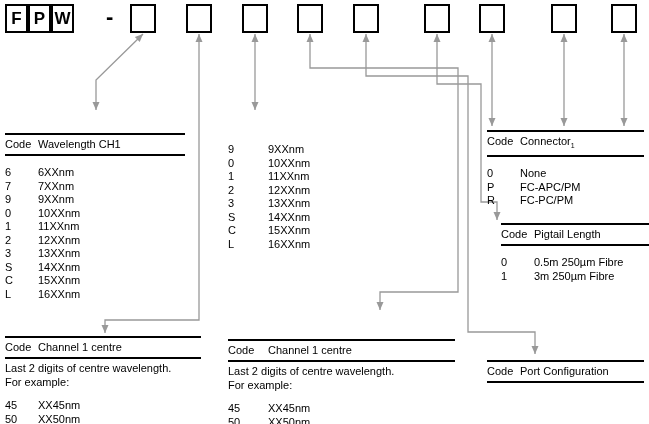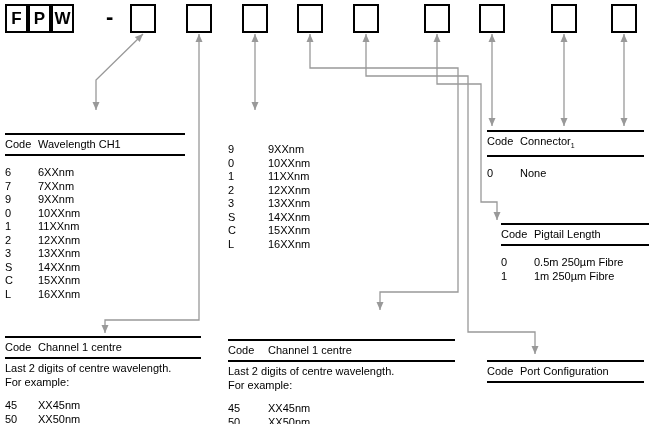--- a/index.html
+++ b/index.html
@@ -121,30 +121,32 @@
         <div class="trow"><span class="code-col">L</span><span>16XXnm</span></div>
       </div>
   </div>
 
   <div class="table" id="t-conn">
     <div class="thead">
       <span class="code-col">Code</span><span>Connector</span><sub>1</sub>
     </div>
     <div class="rows">
         <div class="trow"><span class="code-col">0</span><span>None</span></div>
+        <div class="trow"><span class="code-col">P</span><span>FC-APC/PM</span></div>
+        <div class="trow"><span class="code-col">R</span><span>FC-PC/PM</span></div>
       </div>
   </div>
 
   <div class="table" id="t-pig">
     <div class="thead">
       <span class="code-col">Code</span><span>Pigtail Length</span>
     </div>
     <div class="rows">
         <div class="trow"><span class="code-col">0</span><span>0.5m 250µm Fibre</span></div>
-        <div class="trow"><span class="code-col">1</span><span>1m 250µm Fibre</span></div>
+        <div class="trow"><span class="code-col">1</span><span>3m 250µm Fibre</span></div>
       </div>
   </div>
 
   <div class="table" id="t-c1c">
     <div class="thead">
       <span class="code-col">Code</span><span>Channel 1 centre</span>
     </div>
     <div class="notes">
       <div class="note">Last 2 digits of centre wavelength.</div>
       <div class="note">For example:</div>

